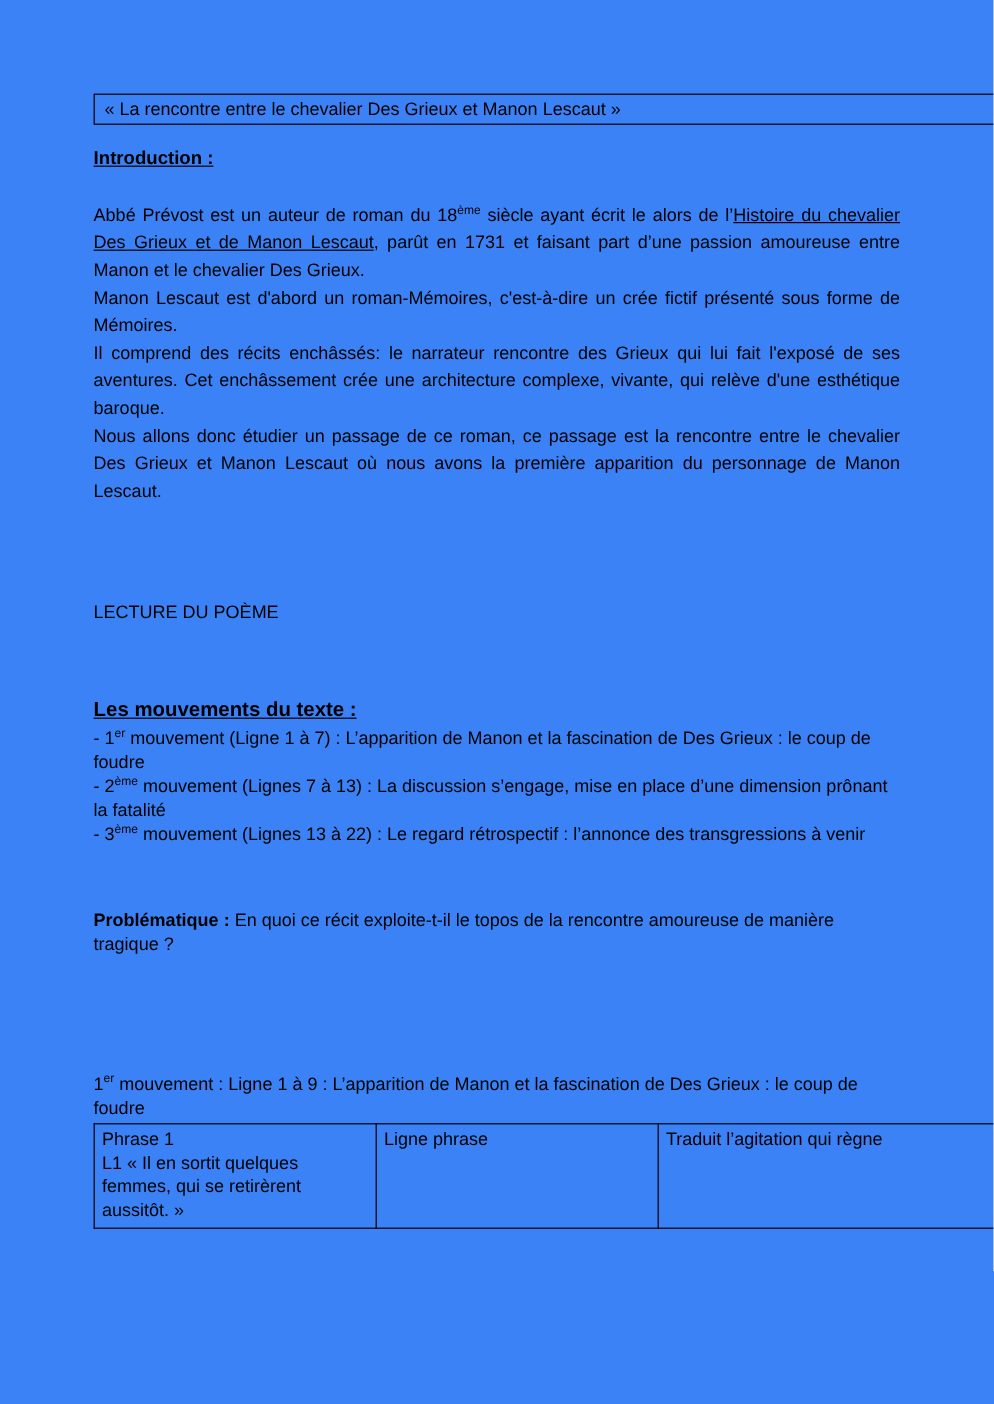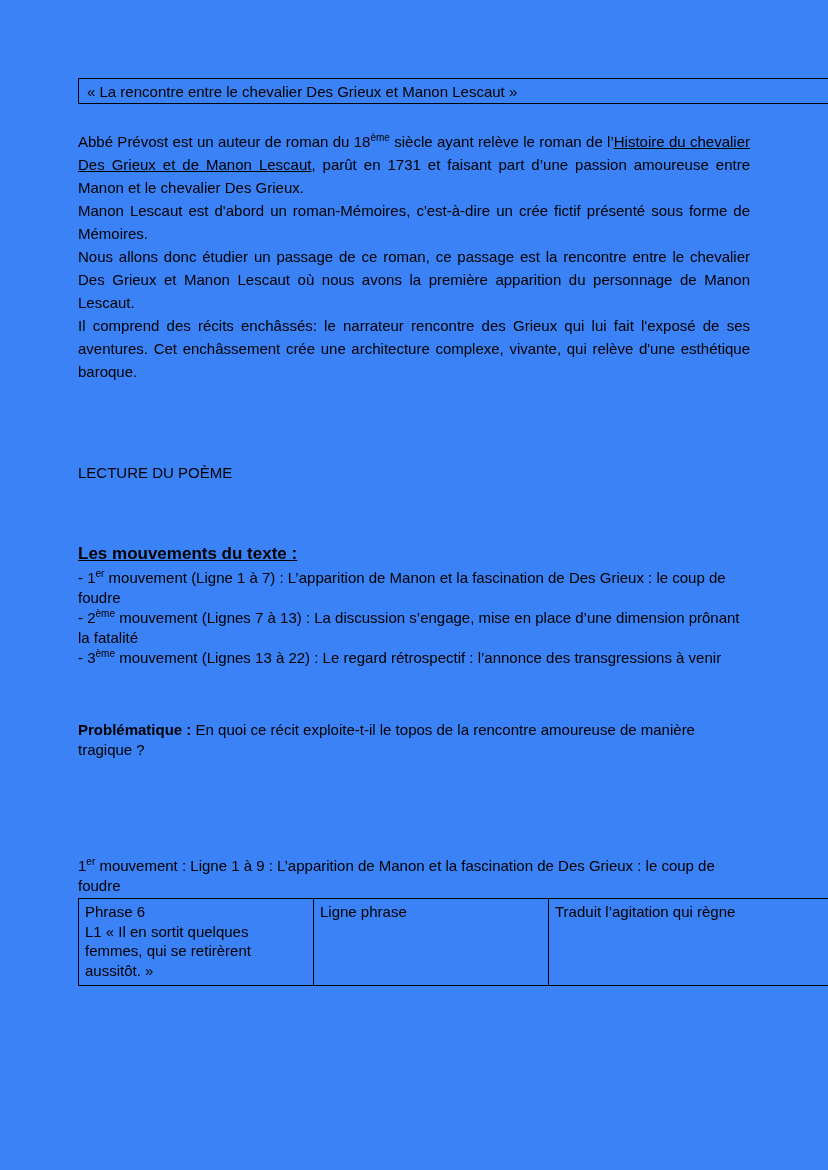--- a/index.html
+++ b/index.html
@@ -79,47 +79,48 @@
 </head>
 <body>
 
 <div class="page">
   <div class="content">
 
     <div class="title-box">
       <span>«  La rencontre entre le chevalier Des Grieux et Manon Lescaut »</span>
     </div>
 
+    <div class="intro-heading">Introduction :</div>
 
     <div class="intro-body">
-      <p><span>Abbé Prévost est un auteur de roman du 18</span><sup>ème</sup><span> siècle ayant relève le roman de l’</span><span class="u">Histoire du chevalier Des Grieux et de Manon Lescaut</span><span>, parût en 1731 et faisant part d’une passion amoureuse entre Manon et le chevalier Des Grieux.</span></p>
+      <p><span>Abbé Prévost est un auteur de roman du 18</span><sup>ème</sup><span> siècle ayant écrit le alors de l’</span><span class="u">Histoire du chevalier Des Grieux et de Manon Lescaut</span><span>, parût en 1731 et faisant part d’une passion amoureuse entre Manon et le chevalier Des Grieux.</span></p>
       <p>Manon Lescaut est d'abord un roman-Mémoires, c'est-à-dire un crée fictif présenté sous forme de Mémoires.</p>
+      <p>Il comprend des récits enchâssés: le narrateur rencontre des Grieux qui lui fait l'exposé de ses aventures. Cet enchâssement crée une architecture complexe, vivante, qui relève d'une esthétique baroque.</p>
       <p>Nous allons donc étudier un passage de ce roman, ce passage est la rencontre entre le chevalier Des Grieux et Manon Lescaut où nous avons la première apparition du personnage de Manon Lescaut.</p>
-      <p>Il comprend des récits enchâssés: le narrateur rencontre des Grieux qui lui fait l'exposé de ses aventures. Cet enchâssement crée une architecture complexe, vivante, qui relève d'une esthétique baroque.</p>
     </div>
 
     <div class="lecture-heading">LECTURE DU POÈME</div>
 
     <div class="mouvements-heading">Les mouvements du texte : </div>
 
     <div class="mouvements-list">
       <p><span>- 1</span><sup>er</sup><span> mouvement (Ligne 1 à 7) : L’apparition de Manon et la fascination de Des Grieux : le coup de foudre</span></p>
       <p><span>- 2</span><sup>ème</sup><span> mouvement (Lignes 7 à 13) : La discussion s’engage, mise en place d’une dimension prônant la fatalité</span></p>
       <p><span>- 3</span><sup>ème</sup><span> mouvement (Lignes 13 à 22) : Le regard rétrospectif : l’annonce des transgressions à venir</span></p>
     </div>
 
     <div class="problematique"><span class="label">Problématique :</span><span> En quoi ce récit exploite-t-il le topos de la rencontre amoureuse de manière tragique ?</span></div>
 
     <div class="m1-heading"><span>1</span><sup>er</sup><span> mouvement : Ligne 1 à 9 : L’apparition de Manon et la fascination de Des Grieux : le coup de foudre</span></div>
 
     <table class="analysis-table">
       <tbody>
         <tr>
           <td class="col-1">
-            <div>Phrase 6</div>
+            <div>Phrase 1</div>
             <div>L1 « Il en sortit quelques femmes, qui se retirèrent aussitôt. »</div>
           </td>
           <td class="col-2">Ligne phrase</td>
           <td class="col-3">Traduit l’agitation qui règne</td>
         </tr>
       </tbody>
     </table>
 
   </div>
 </div>

